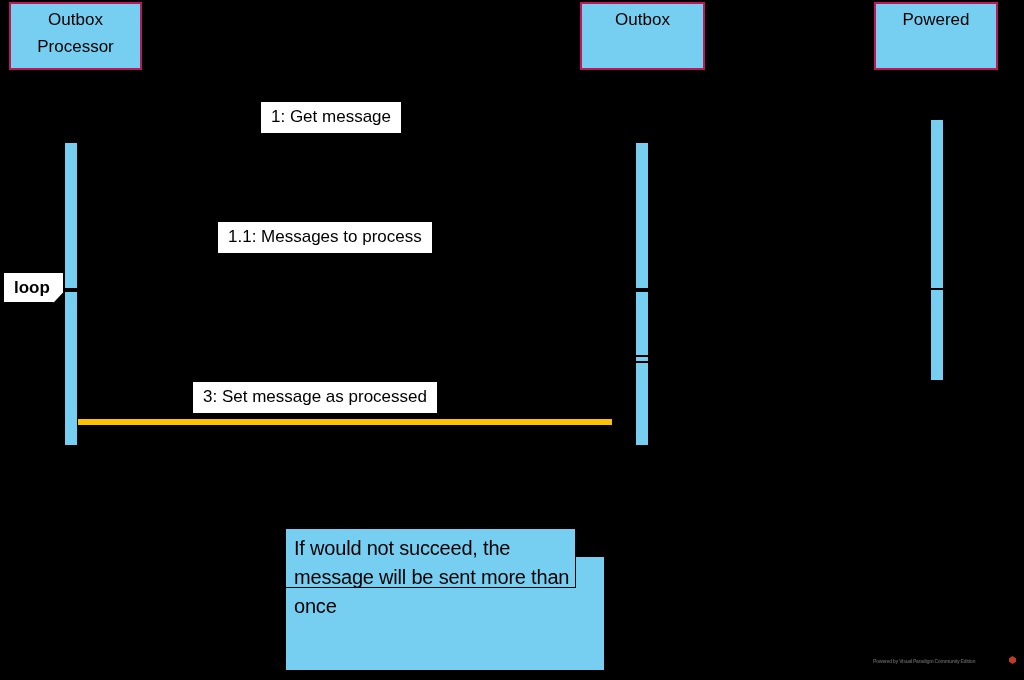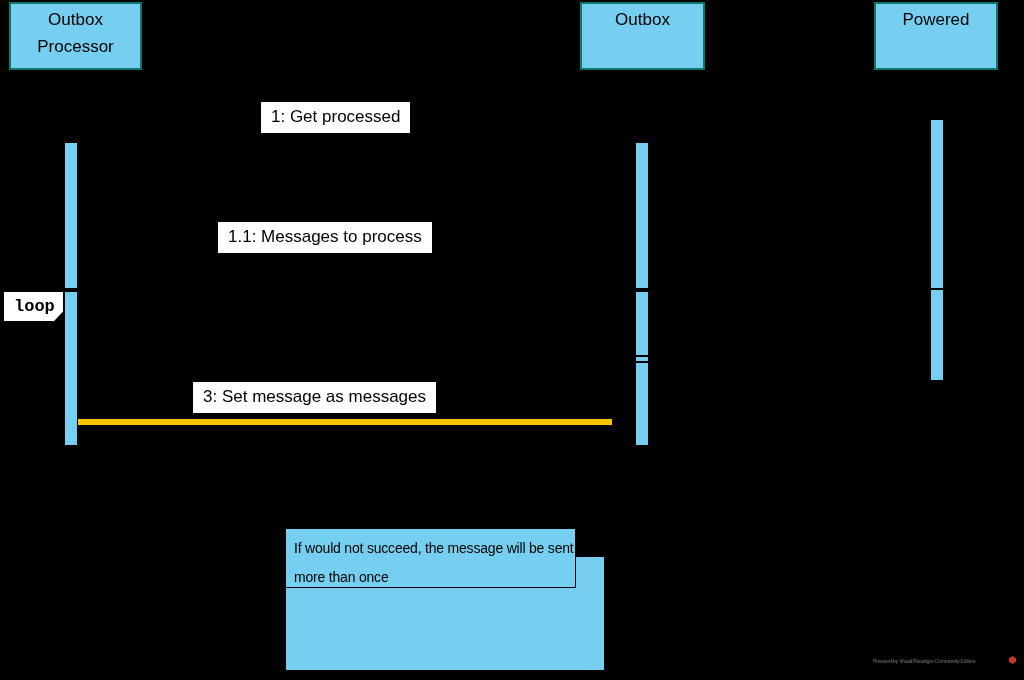--- a/index.html
+++ b/index.html
@@ -15,21 +15,21 @@
     width: 1024px;
     height: 680px;
     background: #000000;
     overflow: hidden;
   }
 
   
   .lifeline-box {
     position: absolute;
     background: #76CFF0;
-    border: 2px solid #0f766e;
+    border: 2px solid #be185d;
     box-sizing: border-box;
     display: flex;
     flex-direction: column;
     align-items: center;
     justify-content: flex-start;
     color: #000000;
     font-size: 17px;
     line-height: 27px;
     text-align: center;
     padding-top: 2px;
@@ -102,21 +102,21 @@
   .note-wrap { position: absolute; }
   .note-upper, .note-lower {
     position: absolute;
     background: #76CFF0;
     border: 1px solid #000000;
     box-sizing: border-box;
   }
   .note-text {
     position: absolute;
     color: #000000;
-    font-size: 14px;
+    font-size: 20px;
     line-height: 29px;
     width: 290px;
     letter-spacing: -0.2px;
   }
 
   
   .watermark {
     position: absolute;
     font-size: 5px;
     color: #5a5a5a;
@@ -159,38 +159,38 @@
   <div class="activation" style="left:64px; top:142px; width:14px; height:149px;"></div>
   <div class="activation" style="left:64px; top:291px; width:14px; height:155px;"></div>
 
   <div class="activation" style="left:635px; top:142px; width:14px; height:149px;"></div>
   <div class="activation" style="left:635px; top:291px; width:14px; height:65px;"></div>
   <div class="activation" style="left:635px; top:356px; width:14px; height:90px;"></div>
 
   <div class="activation" style="left:930px; top:119px; width:14px; height:262px;"></div>
 
   <div class="frag-frame" style="left:4px; top:288px; width:1016px; height:388px;"></div>
-  <div class="frag-tab" style="left:4px; top:292px; width:60px; height:30px;font-family:Liberation Mono, monospace;">
+  <div class="frag-tab" style="left:4px; top:273px; width:60px; height:30px;">
     <span>loop</span>
   </div>
 
   <div class="msg-line" style="left:78px; top:141px; width:553px; height:2px; background:#000000;"></div>
-  <div class="msg-label" style="left:261px; top:102px;">1: Get processed</div>
+  <div class="msg-label" style="left:261px; top:102px;">1: Get message</div>
 
   <div class="msg-line" style="left:78px; top:241px; width:553px; height:2px; background:#000000;"></div>
   <div class="msg-label" style="left:218px; top:222px;">1.1: Messages to process</div>
 
   <div class="msg-line" style="left:78px; top:361px; width:848px; height:2px; background:#000000;"></div>
 
   <div class="msg-line gold" style="left:78px; top:419px; width:534px; height:6px;"></div>
 
   <svg class="arrowhead-open" style="left:606px; top:403px;" width="34" height="38" viewBox="0 0 34 38">
     <polygon points="4,4 30,19 4,34" fill="none" stroke="#FCC200" stroke-width="7" stroke-linejoin="miter"></polygon>
   </svg>
-  <div class="msg-label" style="left:193px; top:382px;">3: Set message as messages</div>
+  <div class="msg-label" style="left:193px; top:382px;">3: Set message as processed</div>
 
   <div class="note-wrap" style="left:0; top:0;">
     <div class="note-lower" style="left:285px; top:556px; width:320px; height:115px;"></div>
     <div class="note-upper" style="left:285px; top:528px; width:291px; height:60px;"></div>
     <div class="note-text" style="left:294px; top:534px;">If would not succeed, the message will be sent more than once</div>
   </div>
 
   <div class="watermark" style="left:873px; top:658px;">Powered by Visual Paradigm Community Edition</div>
   <div class="watermark-dot" style="left:1009px; top:656px;"></div>
 

